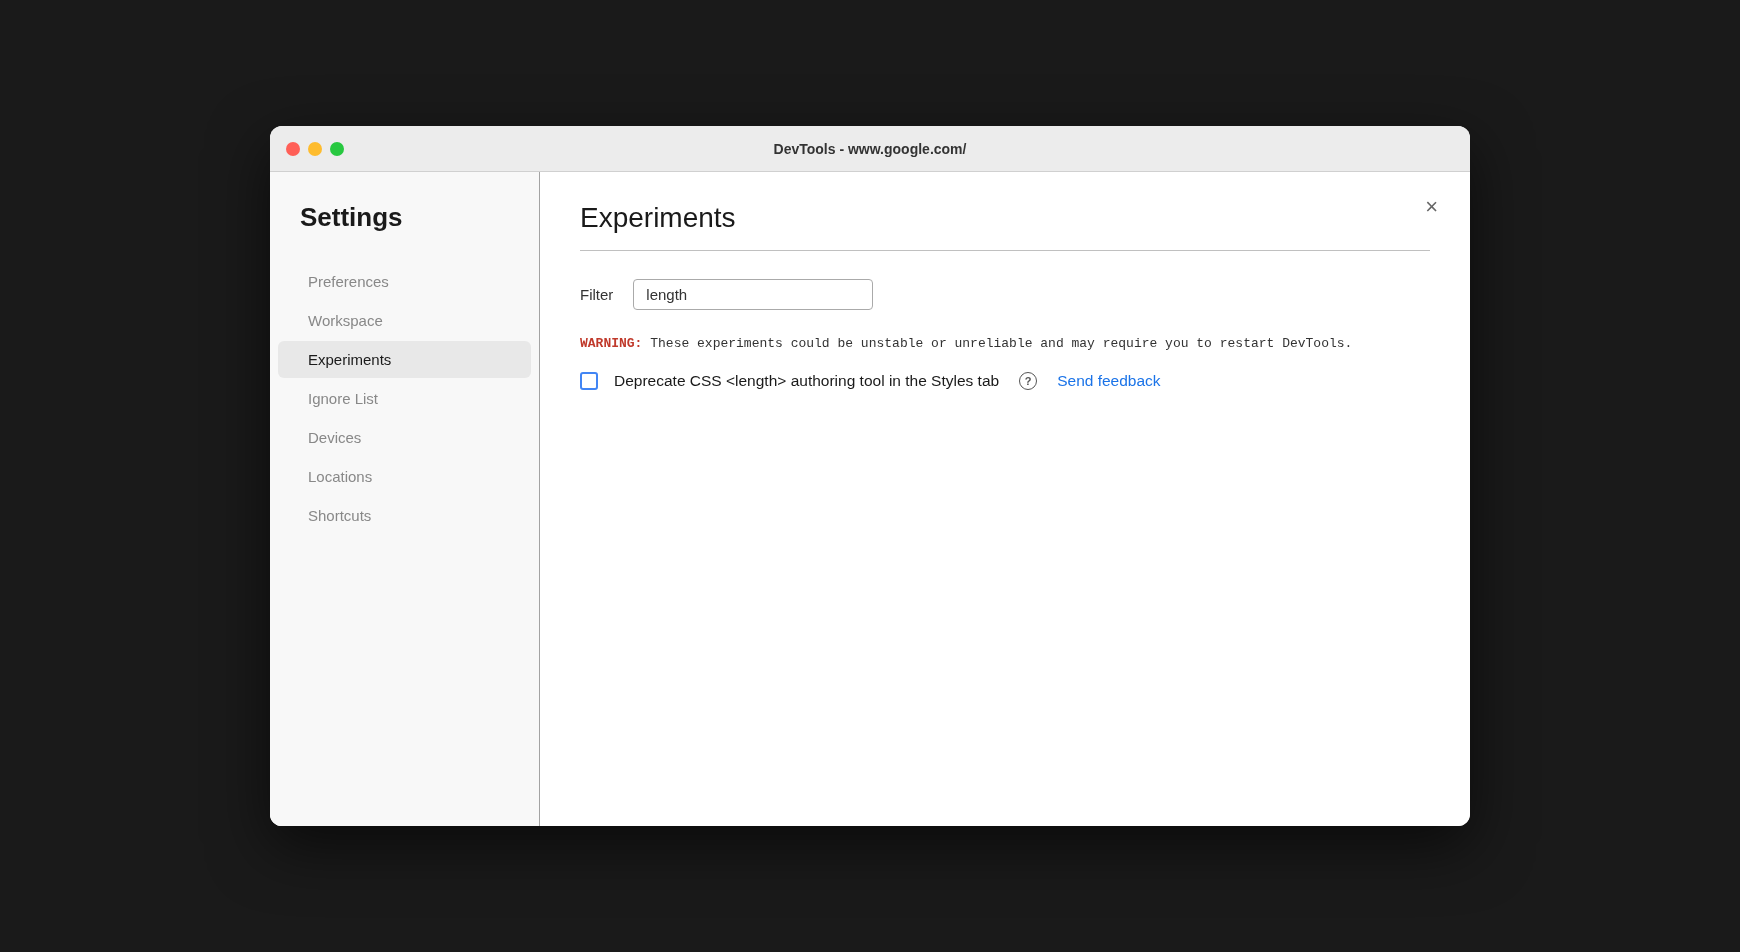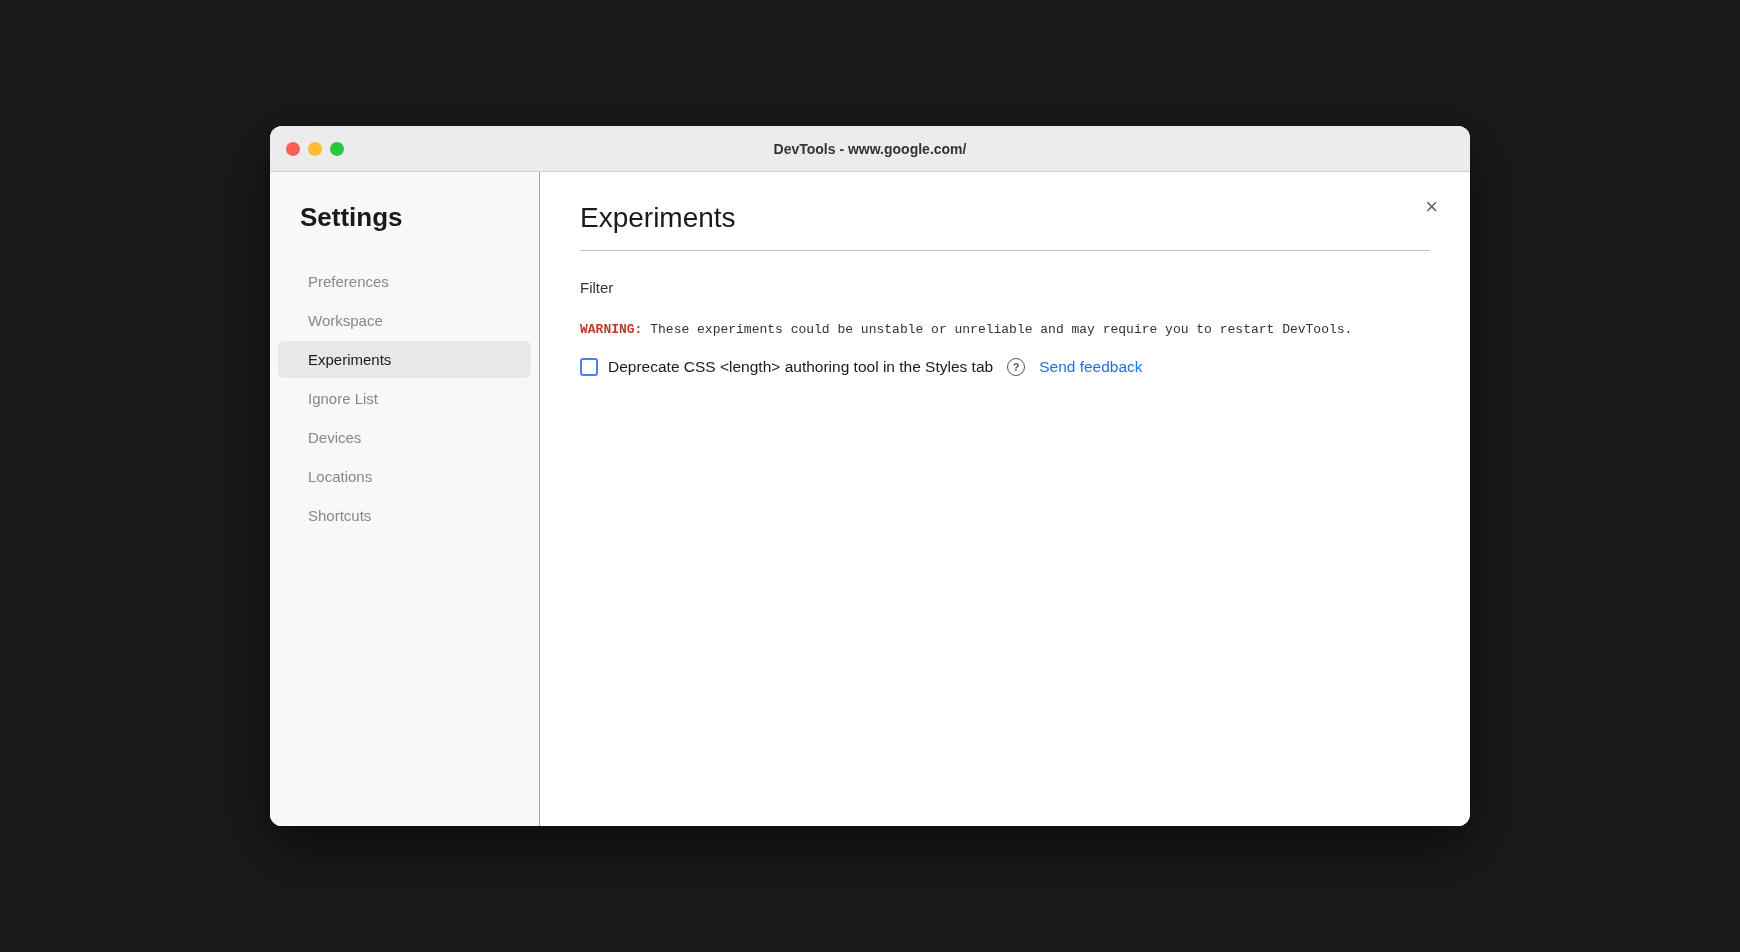--- a/index.html
+++ b/index.html
@@ -170,21 +170,21 @@
 
     .warning-keyword {
       color: #c0392b;
       font-weight: 600;
     }
 
     
     .experiment-item {
       display: flex;
       align-items: flex-start;
-      gap: 10px;
+      gap: 16px;
       font-size: 15.5px;
       color: #1a1a1a;
     }
 
     .experiment-checkbox {
       width: 18px;
       height: 18px;
       border: 2px solid #4285f4;
       border-radius: 3px;
       background: white;
@@ -265,20 +265,21 @@
     </div>
 
     <div class="main-content">
       <button class="close-button">×</button>
 
       <h1 class="page-title">Experiments</h1>
       <hr class="divider">
 
       <div class="filter-row">
         <label class="filter-label">Filter</label>
+        <input class="filter-input" type="text" value="length" style="">
       </div>
 
       <div class="warning-text">
         <span class="warning-keyword">WARNING:</span>
         <span> These experiments could be unstable or unreliable and may require you to restart DevTools.</span>
       </div>
 
       <div class="experiment-item">
         <input type="checkbox" class="experiment-checkbox" style="">
         <span class="experiment-label">Deprecate CSS &lt;length&gt; authoring tool in the Styles tab</span>

